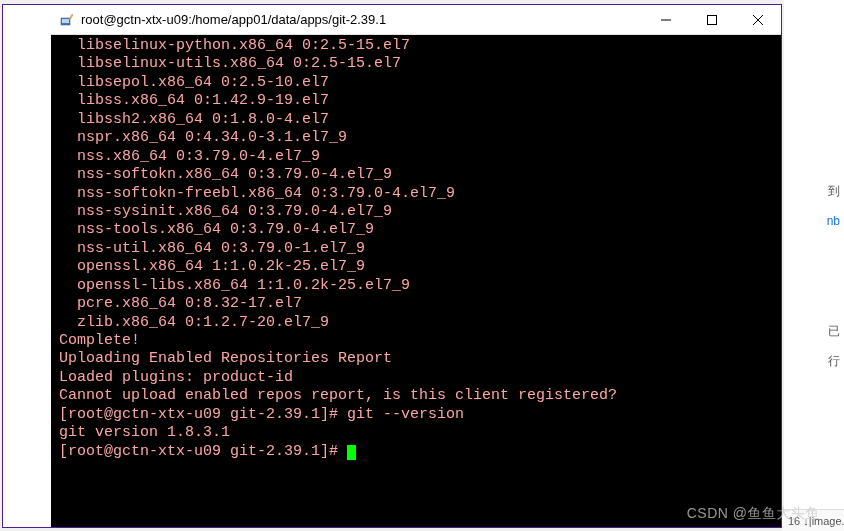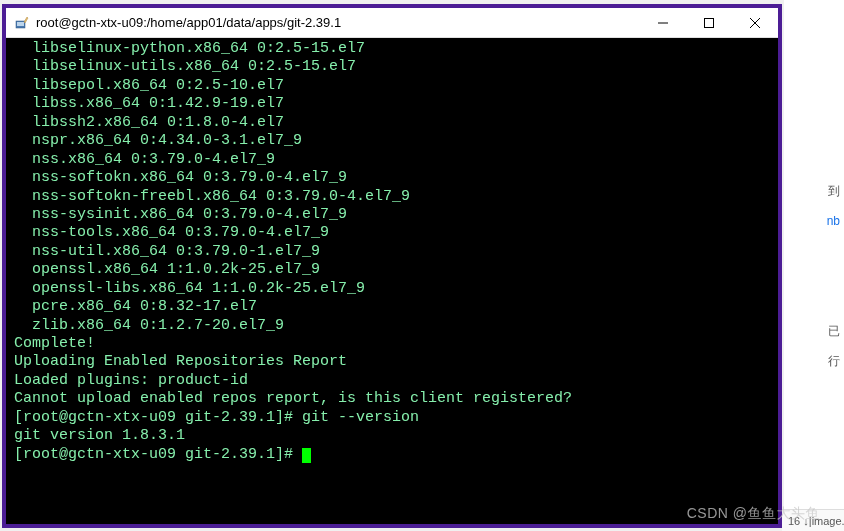--- a/index.html
+++ b/index.html
@@ -11,21 +11,22 @@
       position: relative;
       overflow: hidden;
     }
     .window {
       position: absolute;
       top: 4px;
       left: 2px;
       width: 780px;
       height: 524px;
       background: #fff;
-      border: 4px solid #4c1d95;
+      border: 1px solid #4c1d95;
+      padding-left: 48px;
     }
     .titlebar {
       height: 30px;
       background: #fff;
       display: flex;
       align-items: center;
       border-bottom: 1px solid #e0e0e0;
     }
     .titlebar-icon {
       width: 16px;
@@ -54,21 +55,21 @@
       justify-content: center;
       background: transparent;
       border: none;
       cursor: pointer;
     }
     .titlebar-btn svg { stroke: #000; stroke-width: 1; fill: none; }
     .terminal {
       width: 100%;
       height: calc(100% - 30px);
       background: #000;
-      color: #86efac;
+      color: #fca5a5;
       font-family: "Consolas", "Courier New", monospace;
       font-size: 15px;
       line-height: 1.23;
       padding: 2px 8px;
       overflow: hidden;
       white-space: pre;
     }
     .term-line { white-space: pre; }
     .cursor {
       display: inline-block;

